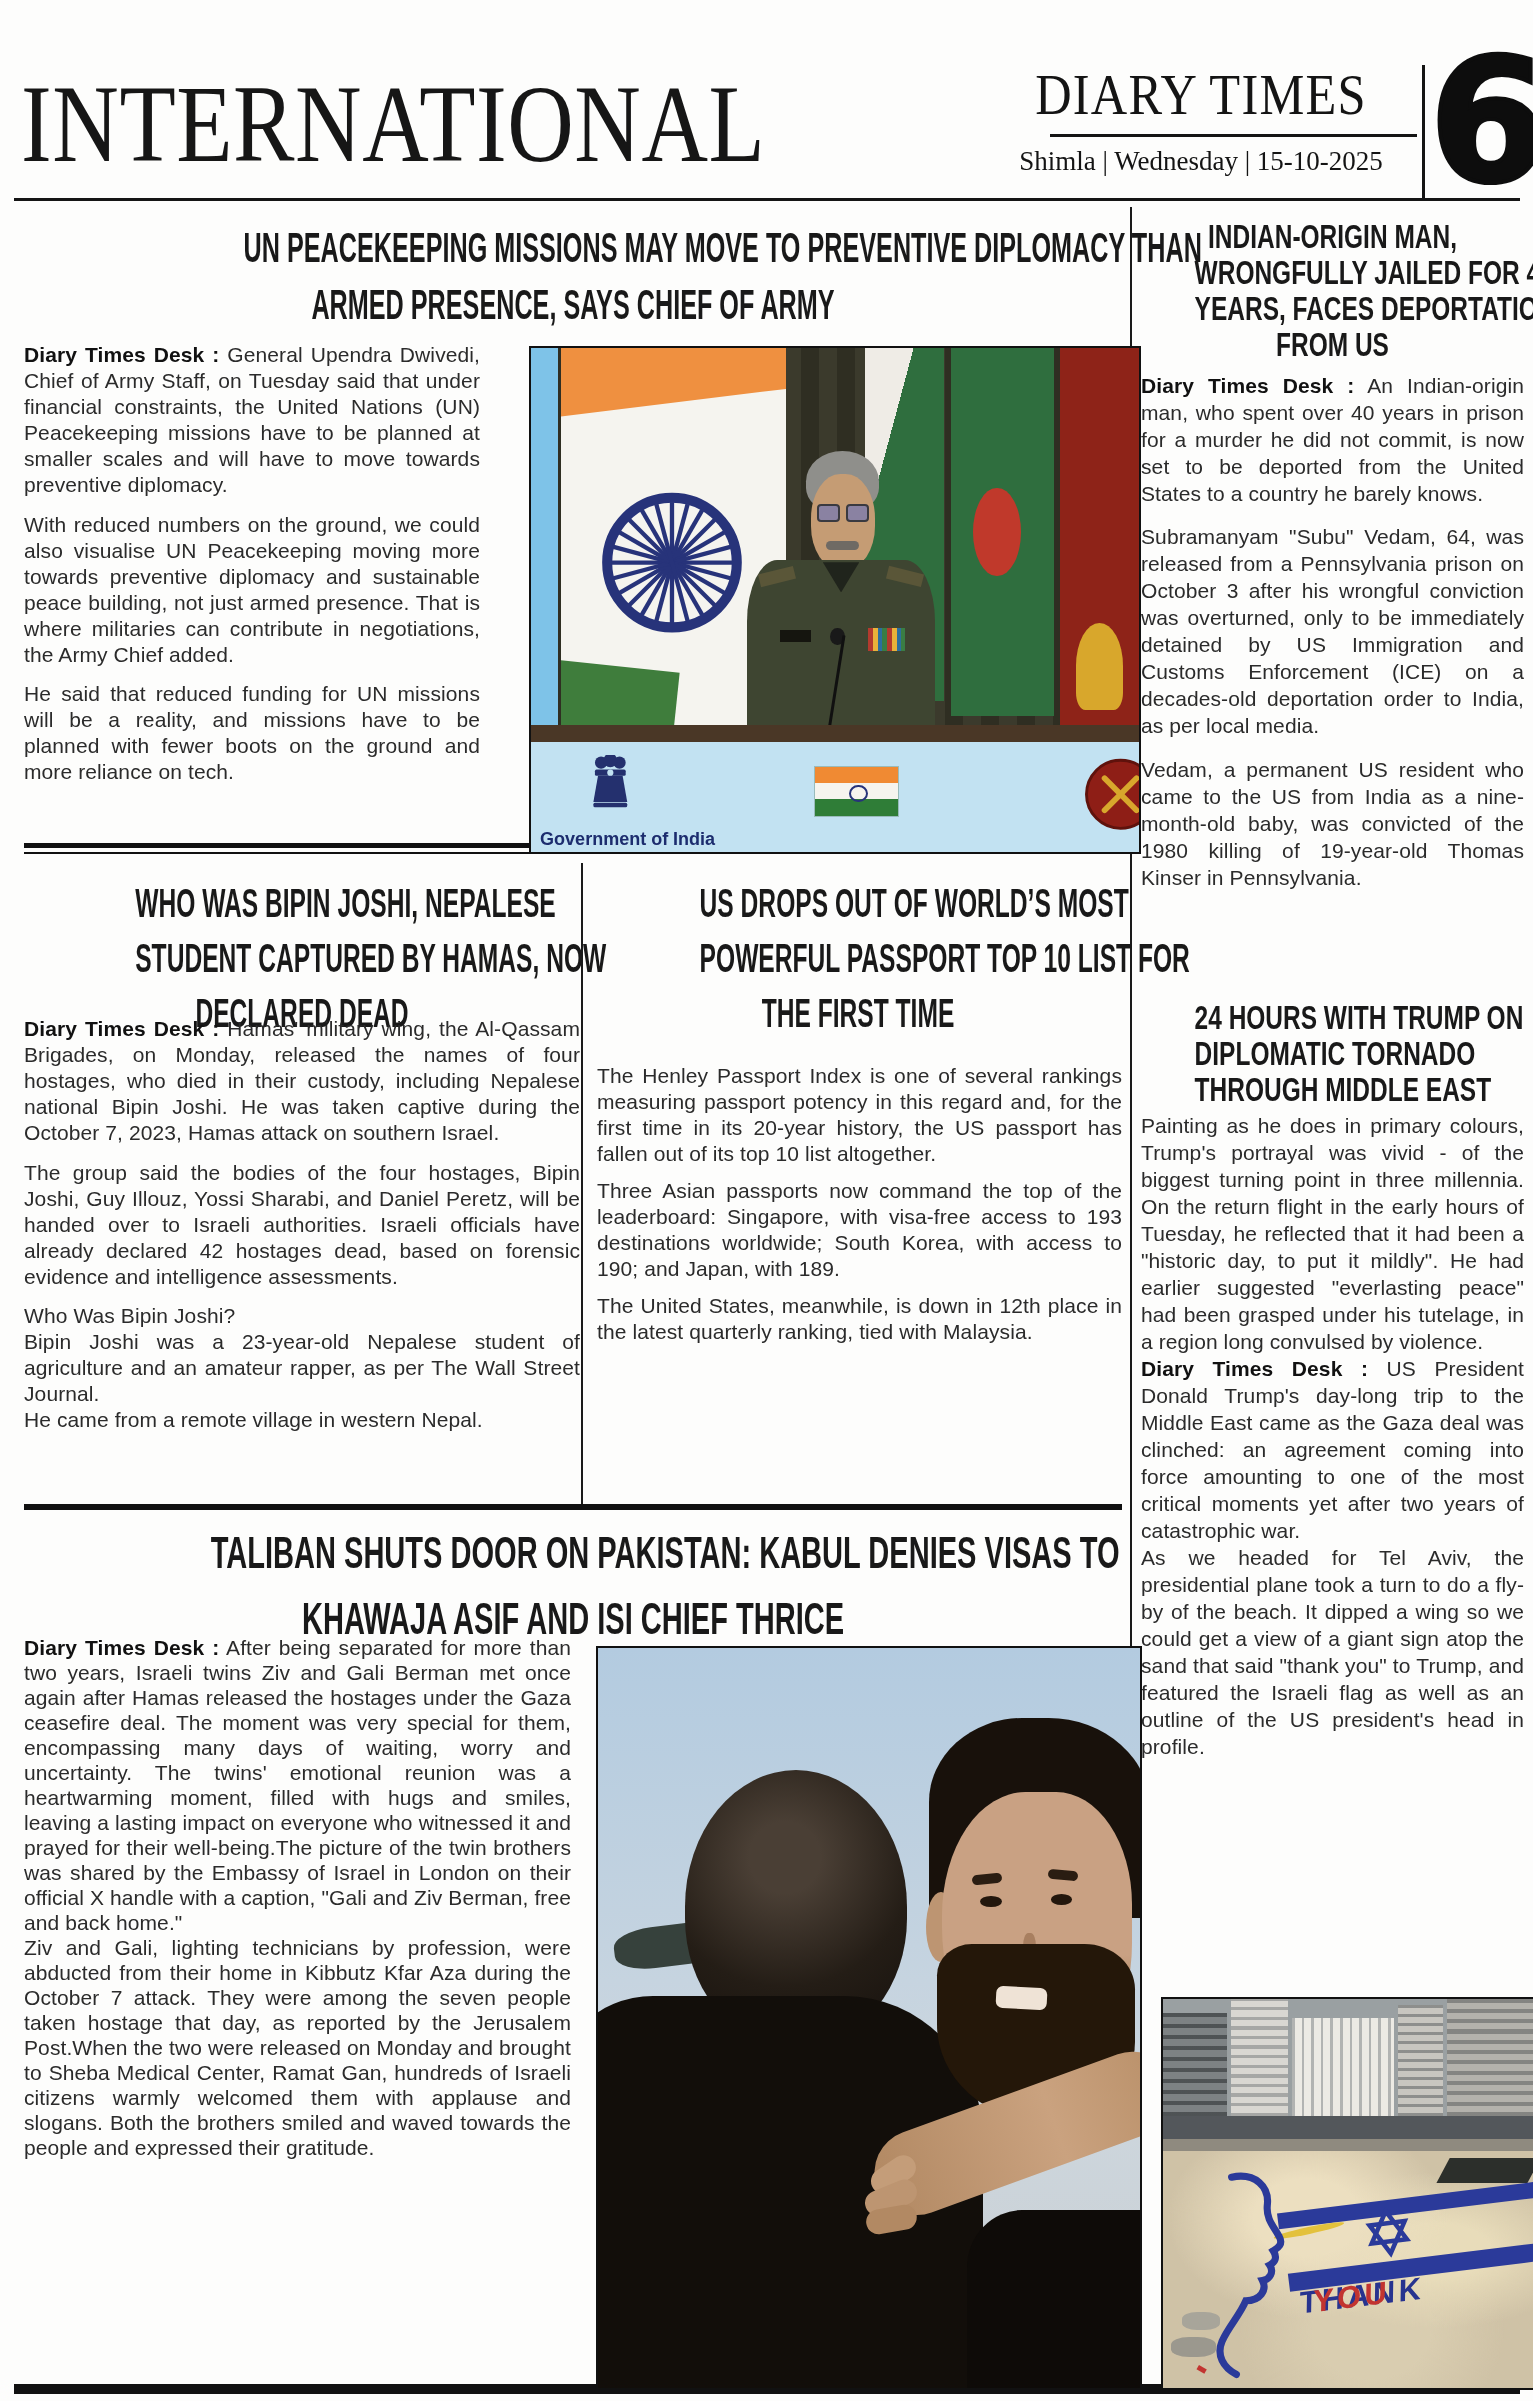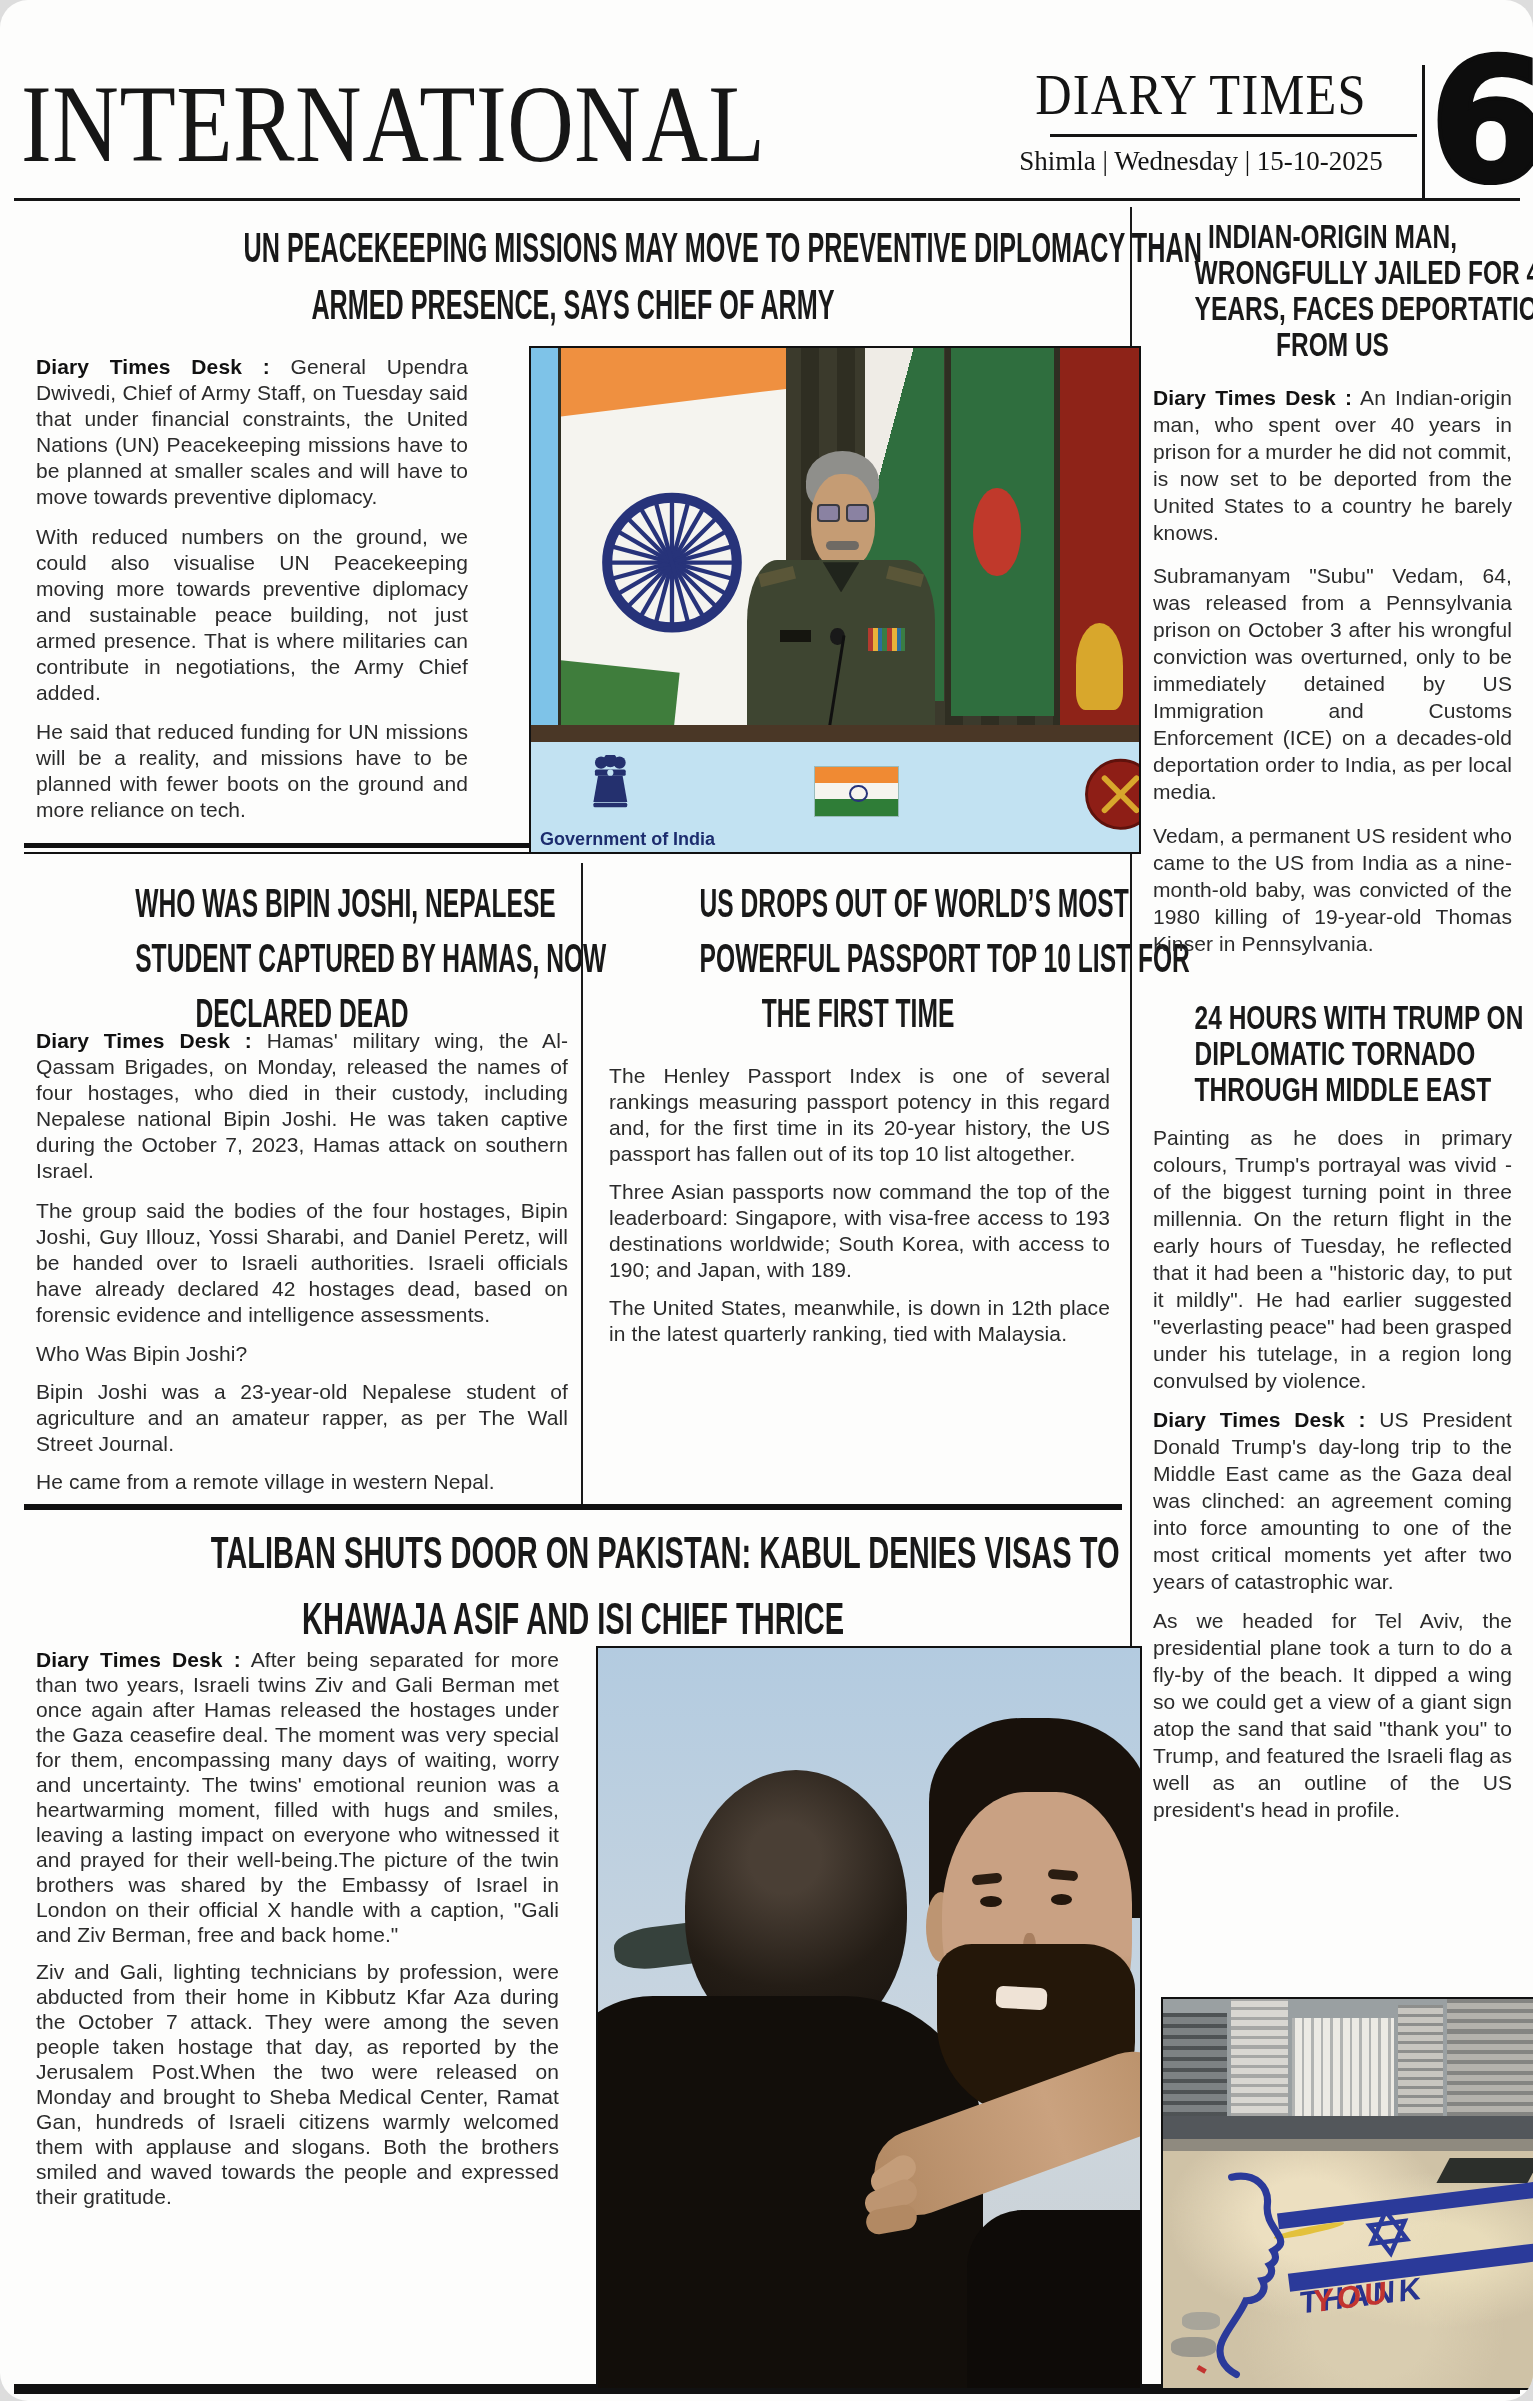--- a/index.html
+++ b/index.html
@@ -1,17 +1,17 @@
 <!DOCTYPE html>
 <html style="font-size:11px"><head>
 <meta charset="utf-8">
 <style>
   html,body{margin:0;padding:0;background:#ddd;}
   .page{position:relative;width:1533px;height:2401px;background:#fdfdfc;overflow:hidden;
-        font-family:"Liberation Sans",sans-serif;color:#2b2b2b;margin:0 auto;border-radius:28px;}
+        font-family:"Liberation Sans",sans-serif;color:#2b2b2b;margin:0 auto;}
   .abs{position:absolute;}
 
   
   .intl{left:20.5px;top:68px;font:400 111px/1 "Liberation Serif",serif;color:#161616;
         letter-spacing:0.7px;transform:scaleX(.83);transform-origin:0 0;white-space:nowrap;}
   .mast{left:985px;top:67px;width:432px;text-align:center;color:#141414;}
   .mast-title{font:400 56px/1 "Liberation Serif",serif;letter-spacing:1.4px;transform:scaleX(.9);transform-origin:50% 0;white-space:nowrap;}
   .mast-rule{height:3.4px;background:#141414;margin:11px 0 9.6px 65px;}
   .dateline{font:400 27px/1.1 "Liberation Serif",serif;white-space:nowrap;}
   .mast-vbar{left:1422px;top:65px;width:3.4px;height:134px;background:#141414;}
@@ -31,21 +31,21 @@
   .sq>div{white-space:nowrap;}
   .h-un{left:24px;top:219px;width:1098px;}     .h-un .sq{font-size:42px;line-height:57px;transform:scaleX(.60);}
   .h-bipin{left:24px;top:876px;width:556px;}  .h-bipin .sq{font-size:41px;line-height:55px;transform:scaleX(.60);}
   .h-us{left:594px;top:876px;width:528px;}    .h-us .sq{font-size:41px;line-height:55px;transform:scaleX(.60);}
   .h-taliban{left:24px;top:1520px;width:1098px;} .h-taliban .sq{font-size:44px;line-height:66px;transform:scaleX(.66);}
   .h-indian{left:1141px;top:218px;width:383px;}  .h-indian .sq{font-size:34px;line-height:36px;transform:scaleX(.72);}
   .h-trump{left:1141px;top:999px;width:383px;}  .h-trump .sq{font-size:34px;line-height:36px;transform:scaleX(.72);}
 
   
   .body{position:absolute;font-size:21px;line-height:26px;text-align:justify;letter-spacing:0.1px;color:#2b2b2b;}
-  .body p{margin:12px;}
+  .body p{margin:0;}
   .body p.g{margin-top:13.7px;}
   .byline{color:#111;}
   .b-un{left:24px;top:342px;width:456px;}
   .b-bipin{left:24px;top:1016px;width:556px;}
   .b-us{left:597px;top:1052px;width:525px;}
   .b-us p.g{margin-top:11px;}
   .b-indian{left:1141px;top:372px;width:383px;line-height:27px;}
   .b-indian p.g{margin-top:16.4px;}
   .b-trump{left:1141px;top:1112px;width:383px;line-height:27px;}
   .b-taliban{left:24px;top:1635px;width:547px;line-height:25px;}

